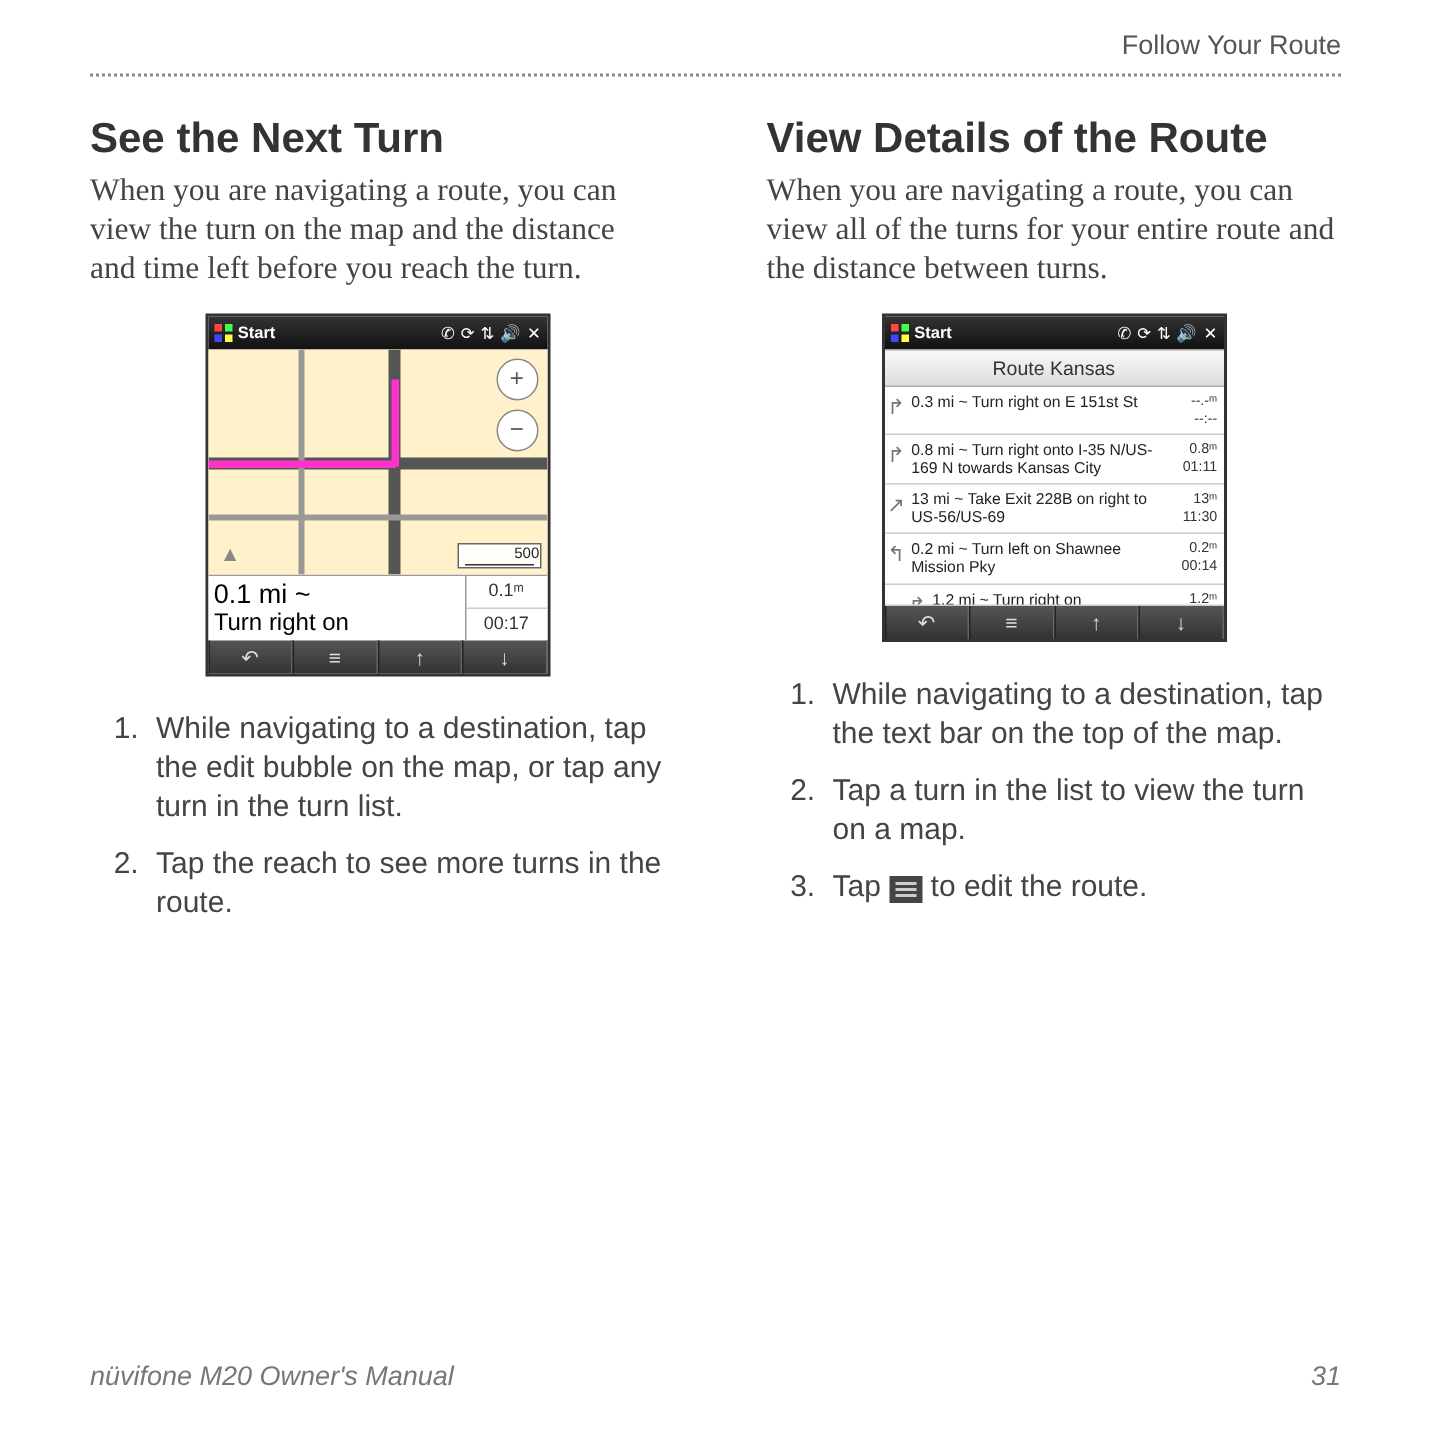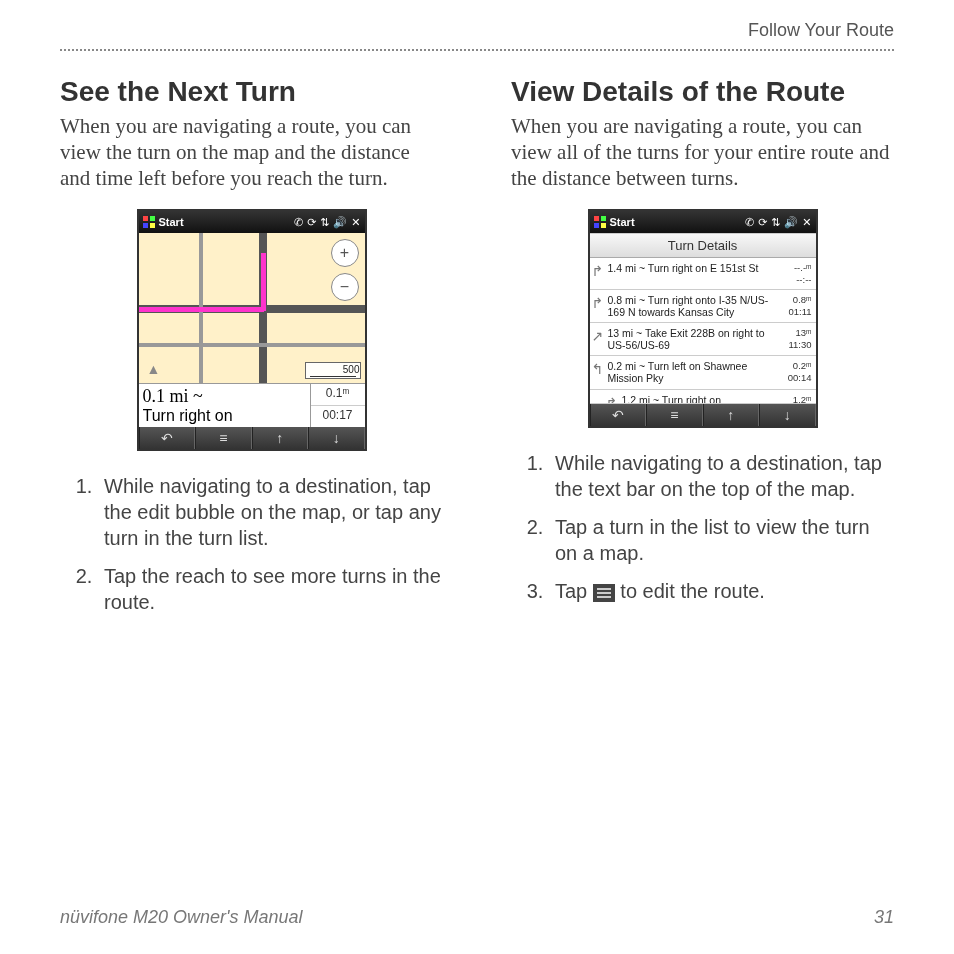--- a/index.html
+++ b/index.html
@@ -125,21 +125,21 @@
   .turn-panel {
     border-top: 1px solid #999;
     display: flex;
     background: #fff;
   }
   .turn-left {
     flex: 1;
     padding: 2px 4px;
     border-right: 1px solid #999;
   }
-  .turn-dist { font-size: 18px; color: #000; font-family: Liberation Serif, serif; }
+  .turn-dist { font-size: 18px; color: #000; }
   .turn-text { font-size: 16px; color: #000; white-space: nowrap; overflow:hidden; }
   .turn-right-col {
     width: 54px;
     display: flex;
     flex-direction: column;
   }
   .tr-cell {
     flex: 1;
     border-bottom: 1px solid #ccc;
     text-align: center;
@@ -313,25 +313,25 @@
       <div class="titlebar">
         <span class="win-icon"></span>
         <span class="start-label">Start</span>
         <span class="spacer"></span>
         <span class="micon">✆</span>
         <span class="micon">⟳</span>
         <span class="micon">⇅</span>
         <span class="micon">🔊</span>
         <span class="micon">✕</span>
       </div>
-      <div class="rd-title">Turn Details</div>
+      <div class="rd-title">Route Kansas</div>
       <div class="rd-list">
         <div class="rd-row">
           <div class="rd-arrow">↱</div>
-          <div class="rd-text">1.4 mi ~ Turn right on E 151st St</div>
+          <div class="rd-text">0.3 mi ~ Turn right on E 151st St</div>
           <div class="rd-meta">
               <div>--.-ᵐ</div>
               <div>--:--</div>
             </div>
         </div>
         <div class="rd-row">
           <div class="rd-arrow">↱</div>
           <div class="rd-text">0.8 mi ~ Turn right onto I-35 N/US-169 N towards Kansas City</div>
           <div class="rd-meta">
               <div>0.8ᵐ</div>

